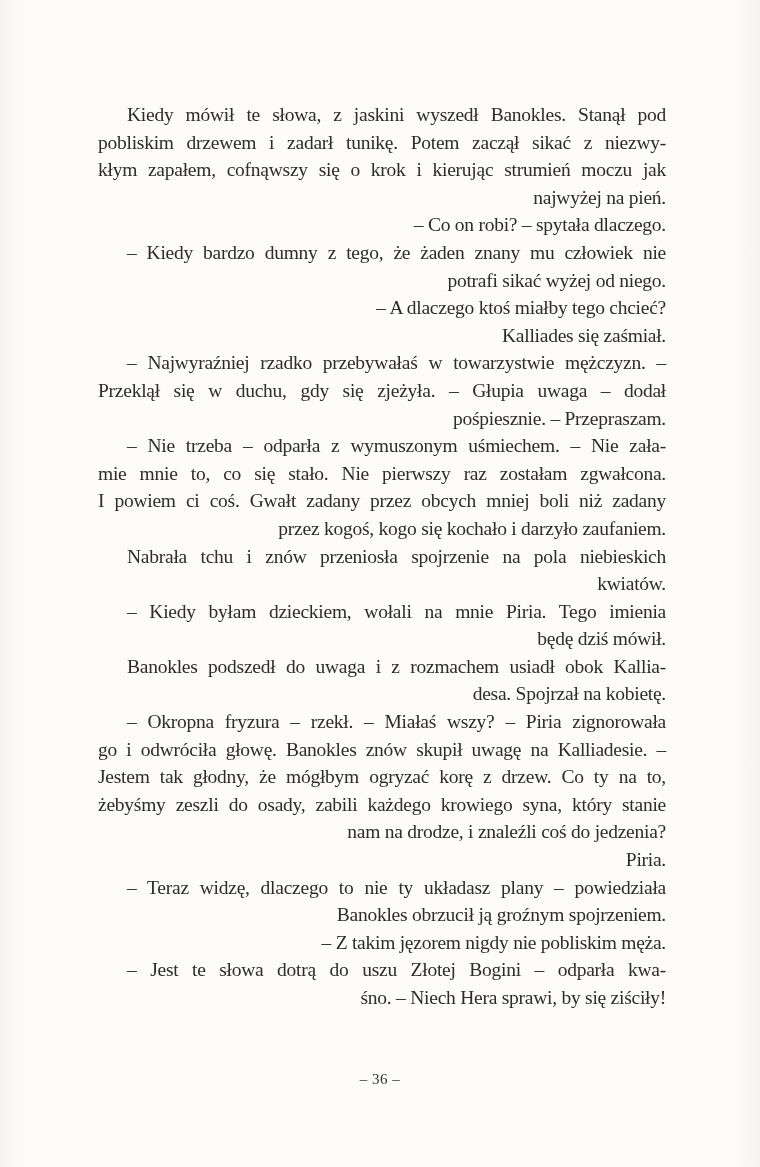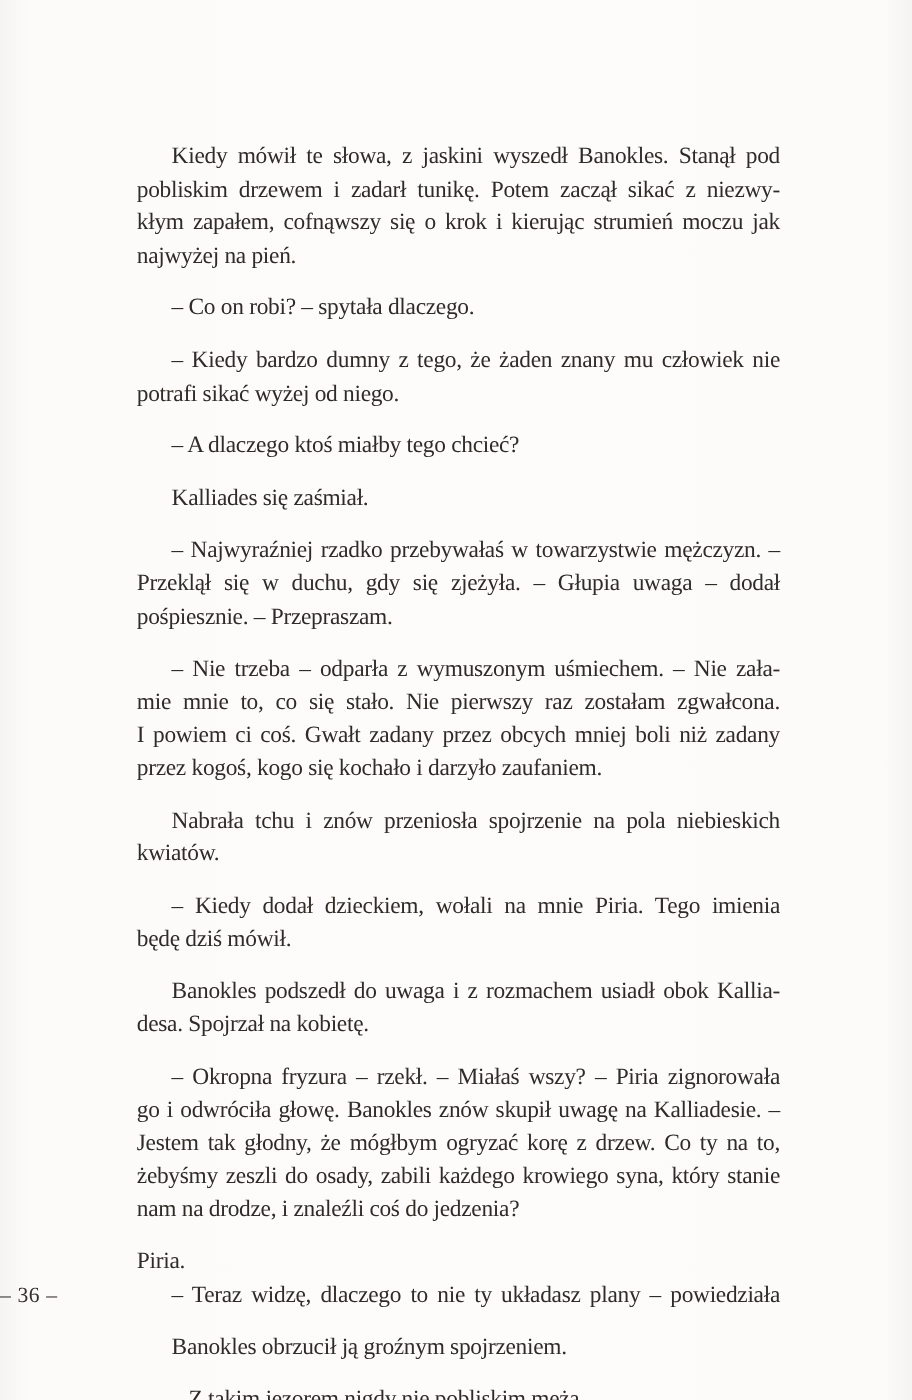--- a/index.html
+++ b/index.html
@@ -19,39 +19,40 @@
     position: absolute;
     left: 98px;
     right: 94px;
     top: 101px;
     font-family: "Liberation Serif", "DejaVu Serif", serif;
     font-size: 19.5px;
     line-height: 27.6px;
     letter-spacing: -0.25px;
     color: #2f2c28;
   }
-  .para { margin: 16px; padding: 0; }
+  .para { margin: 0; padding: 0; }
   .line {
-    text-align: left;
+    text-align: right;
     min-height: 27.6px;
   }
   .line.just {
     text-align: justify;
     text-align-last: justify;
   }
   .line.first {
     padding-left: 29px;
   }
   .footer {
     position: absolute;
     top: 1066px;
     left: 0;
     width: 100%;
+    text-align: center;
     font-family: "Liberation Serif", "DejaVu Serif", serif;
-    font-size: 18px;
+    font-size: 15px;
     line-height: 27.6px;
     color: #34312d;
     letter-spacing: 0.5px;
   }
 </style>
 </head>
 <body>
 
 <div class="page">
   <div class="text-block">
@@ -83,21 +84,21 @@
         <div class="line first just">– Nie trzeba – odparła z wymuszonym uśmiechem. – Nie zała-</div>
         <div class="line just">mie mnie to, co się stało. Nie pierwszy raz zostałam zgwałcona.</div>
         <div class="line just">I powiem ci coś. Gwałt zadany przez obcych mniej boli niż zadany</div>
         <div class="line">przez kogoś, kogo się kochało i darzyło zaufaniem.</div>
       </div>
       <div class="para">
         <div class="line first just">Nabrała tchu i znów przeniosła spojrzenie na pola niebieskich</div>
         <div class="line">kwiatów.</div>
       </div>
       <div class="para">
-        <div class="line first just">– Kiedy dodał dzieckiem, wołali na mnie Piria. Tego imienia</div>
+        <div class="line first just">– Kiedy byłam dzieckiem, wołali na mnie Piria. Tego imienia</div>
         <div class="line">będę dziś mówił.</div>
       </div>
       <div class="para">
         <div class="line first just">Banokles podszedł do uwaga i z rozmachem usiadł obok Kallia-</div>
         <div class="line">desa. Spojrzał na kobietę.</div>
       </div>
       <div class="para">
         <div class="line first just">– Okropna fryzura – rzekł. – Miałaś wszy? – Piria zignorowała</div>
         <div class="line just">go i odwróciła głowę. Banokles znów skupił uwagę na Kalliadesie. –</div>
         <div class="line just">Jestem tak głodny, że mógłbym ogryzać korę z drzew. Co ty na to,</div>
@@ -109,16 +110,17 @@
         <div class="line first just">– Teraz widzę, dlaczego to nie ty układasz plany – powiedziała</div>
       </div>
       <div class="para">
         <div class="line first">Banokles obrzucił ją groźnym spojrzeniem.</div>
       </div>
       <div class="para">
         <div class="line first">– Z takim jęzorem nigdy nie pobliskim męża.</div>
       </div>
       <div class="para">
         <div class="line first just">– Jest te słowa dotrą do uszu Złotej Bogini – odparła kwa-</div>
+        <div class="line">śno. – Niech Hera sprawi, by się ziściły!</div>
       </div>
     </div>
   <div class="footer">– 36 –</div>
 </div>
 
 </body></html>

